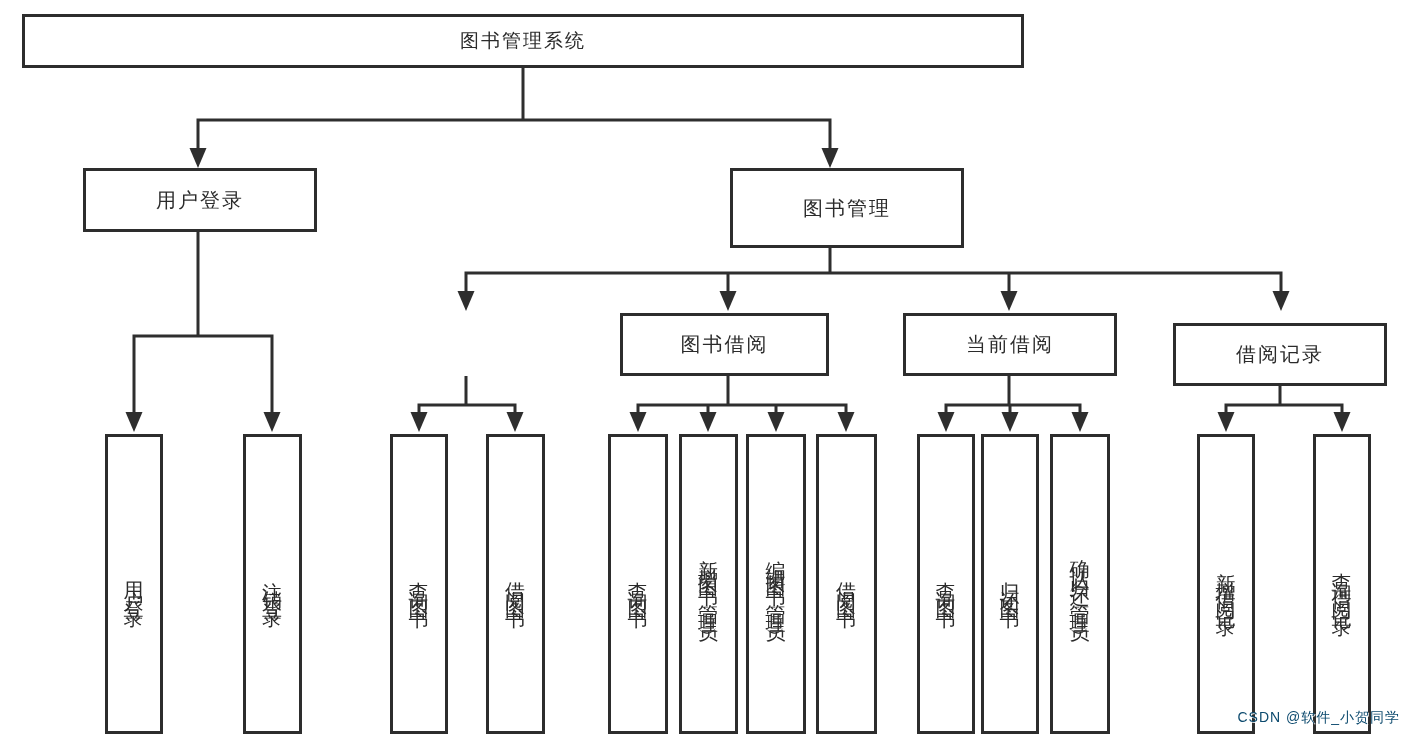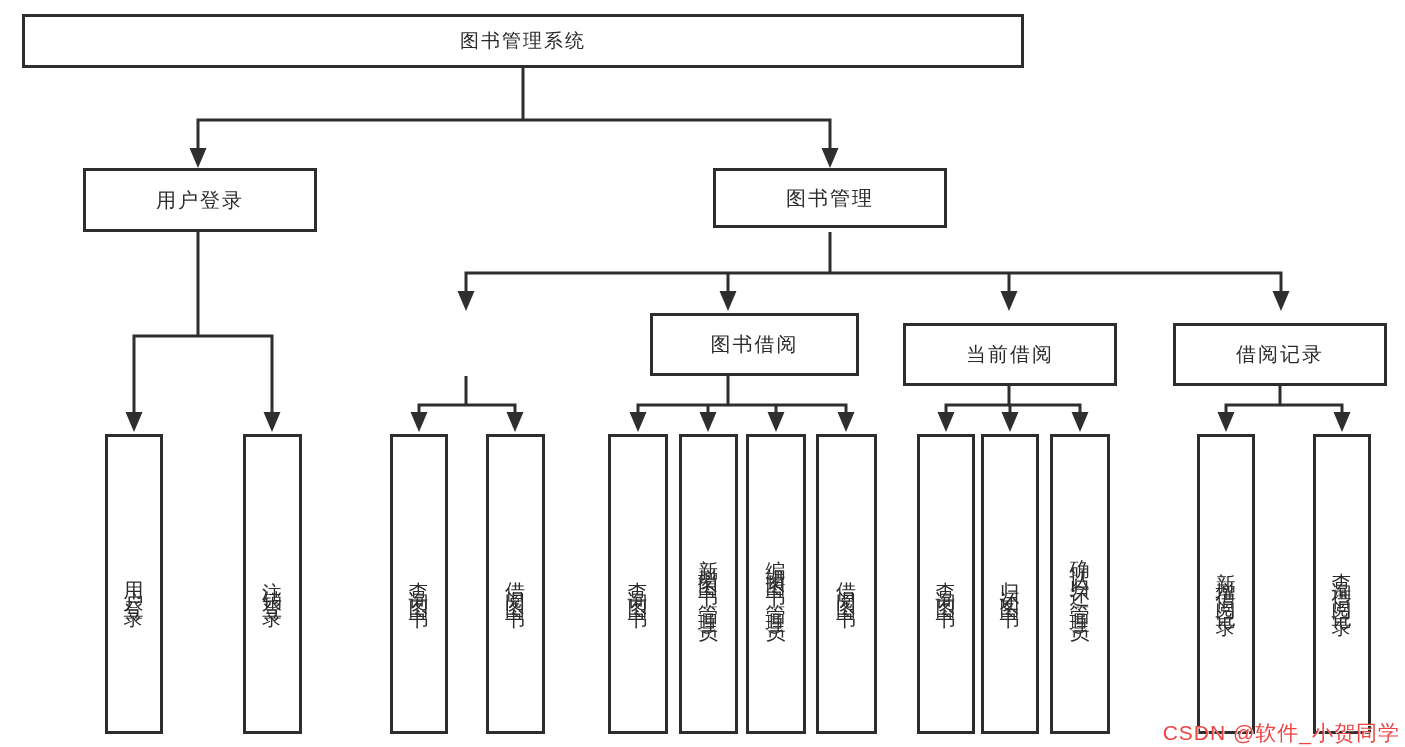--- a/index.html
+++ b/index.html
@@ -39,23 +39,23 @@
     writing-mode: vertical-rl;
     text-orientation: mixed;
     font-size: 20px;
     letter-spacing: 9px;
     line-height: 1;
     color: #2b2b2b;
   }
   .watermark {
     position: absolute;
     right: 5px;
-    bottom: 0;
-    font-size: 21px;
-    color: #ef4444;
+    bottom: 20px;
+    font-size: 14px;
+    color: #0c4a6e;
     text-shadow: 1px 1px 0 rgba(255,255,255,0.85);
     letter-spacing: 1px;
     z-index: 5;
     white-space: nowrap;
   }
 </style>
 </head>
 <body>
 
 <div class="stage">
@@ -106,28 +106,28 @@
     </g>
   </svg>
 
   <div class="box root" style="left:22px;top:14px;width:1002px;height:54px">
     <span class="hlabel">图书管理系统</span>
   </div>
 
   <div class="box" style="left:83px;top:168px;width:234px;height:64px">
     <span class="hlabel">用户登录</span>
   </div>
-  <div class="box" style="left:713px;top:168px;width:234px;height:60px">
+  <div class="box" style="left:730px;top:168px;width:234px;height:80px">
     <span class="hlabel">图书管理</span>
   </div>
 
-  <div class="box" style="left:650px;top:313px;width:209px;height:63px">
+  <div class="box" style="left:620px;top:313px;width:209px;height:63px">
     <span class="hlabel">图书借阅</span>
   </div>
-  <div class="box" style="left:903px;top:323px;width:214px;height:63px">
+  <div class="box" style="left:903px;top:313px;width:214px;height:63px">
     <span class="hlabel">当前借阅</span>
   </div>
   <div class="box" style="left:1173px;top:323px;width:214px;height:63px">
     <span class="hlabel">借阅记录</span>
   </div>
 
   <div class="box vbox" style="left:105px;top:434px;width:58px;height:300px">
     <span class="vlabel">用户登录</span>
   </div>
   <div class="box vbox" style="left:243px;top:434px;width:59px;height:300px">

